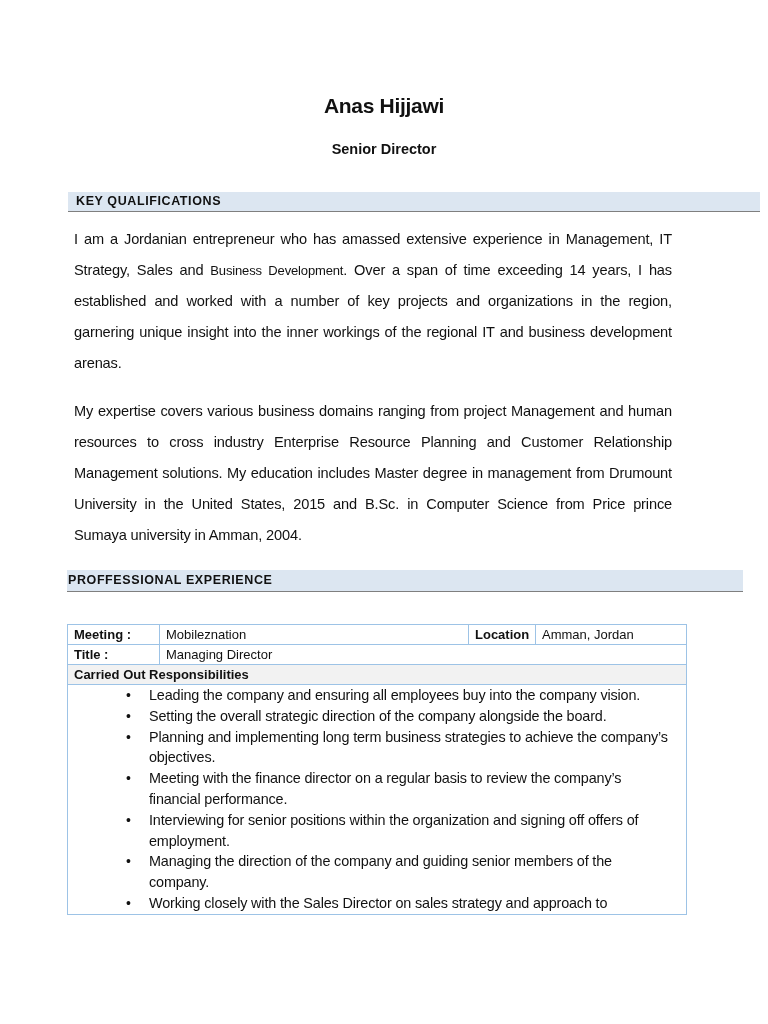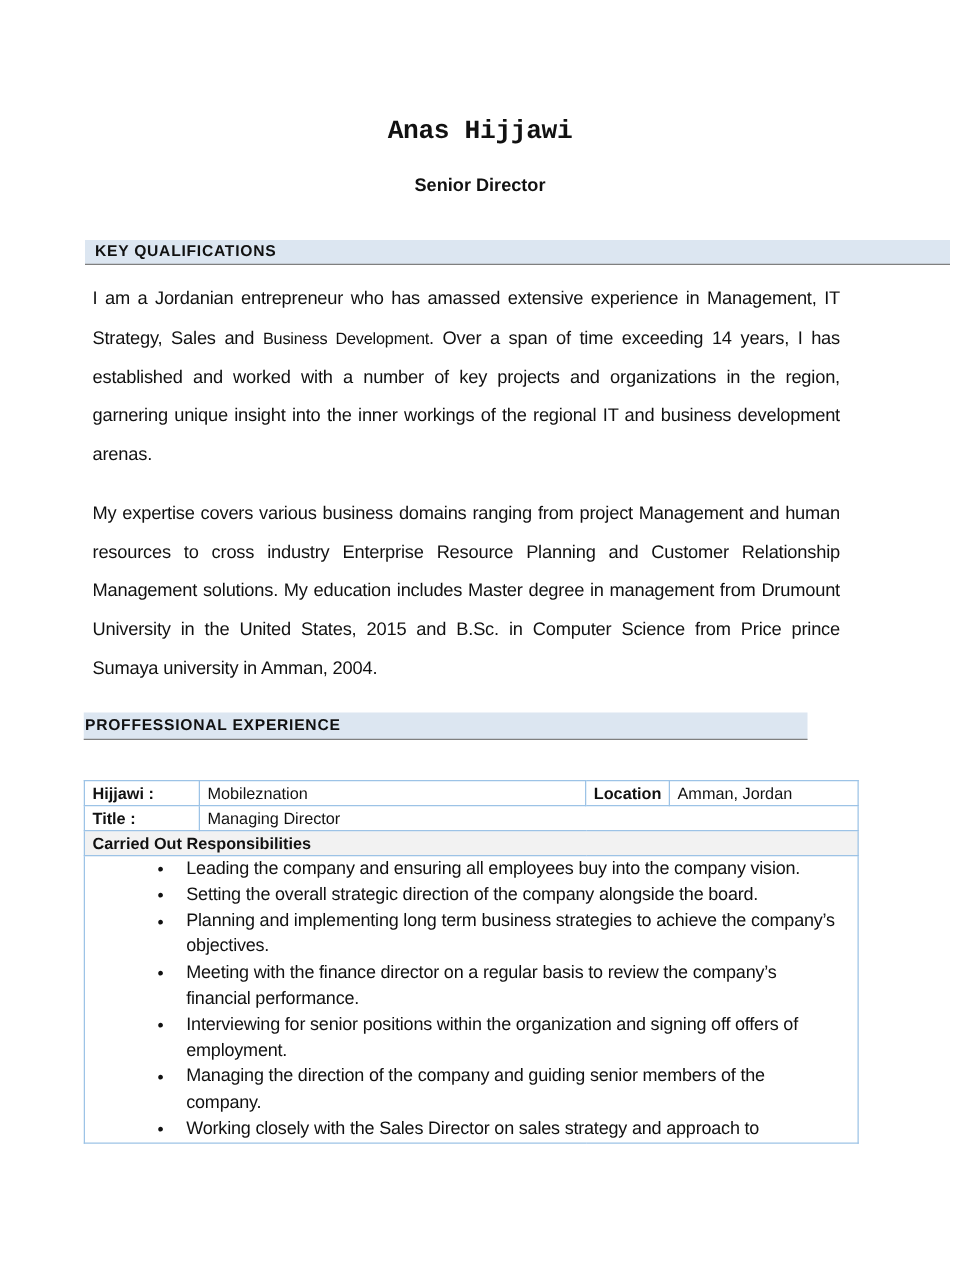--- a/index.html
+++ b/index.html
@@ -1,26 +1,26 @@
 <!DOCTYPE html>
 <html><head>
 <meta charset="utf-8">
 <style>
   html, body { margin: 0; padding: 0; background: #ffffff; }
   body { width: 768px; height: 1024px; position: relative; overflow: hidden;
          font-family: "Liberation Sans", sans-serif; color: #111; }
   .name { position: absolute; left: 0; width: 768px; top: 94px; text-align: center;
-          font-size: 21px; font-weight: bold; letter-spacing: -0.3px; font-family: Liberation Mono, monospace; }
+          font-size: 21px; font-weight: bold; letter-spacing: -0.3px; }
   .title { position: absolute; left: 0; width: 768px; top: 141px; text-align: center;
            font-size: 14.5px; font-weight: bold; }
   .section-bar { position: absolute; background: #dce6f1; border-bottom: 1px solid #7f7f7f;
                  font-weight: bold; font-size: 12.5px; letter-spacing: 0.6px; color: #111;
                  box-sizing: border-box; padding-left: 8px; }
   .kq { left: 68px; top: 192px; width: 692px; height: 20px; line-height: 19px; }
-  .pe { left: 67px; top: 570px; width: 579px; height: 22px; line-height: 20px; padding-left: 1px; }
+  .pe { left: 67px; top: 570px; width: 676px; height: 22px; line-height: 20px; padding-left: 1px; }
   .para { position: absolute; left: 74px; width: 598px; font-size: 14.6px;
           line-height: 31px; text-align: justify; margin: 0; letter-spacing: -0.15px; }
   .p1 { top: 224px; }
   .p2 { top: 396px; }
   .smalltext { font-size: 13px; }
   table.exp { position: absolute; left: 67px; top: 624px; width: 619px; border-collapse: collapse;
               font-size: 13px; table-layout: fixed; }
   table.exp td { border: 1px solid #9dc3e6; padding: 0 6px; height: 19px; line-height: 18px;
                  vertical-align: middle; color: #111; }
   td.lbl { font-weight: bold; }
@@ -49,21 +49,21 @@
 
 <table class="exp">
   <colgroup>
     <col style="width:92px">
     <col style="width:309px">
     <col style="width:67px">
     <col style="width:151px">
   </colgroup>
   <tbody>
       <tr>
-    <td class="lbl">Hijjawi :</td>
+    <td class="lbl">Meeting :</td>
     <td class="val">Mobileznation</td>
     <td class="lbl">Location</td>
     <td class="plain">Amman, Jordan</td>
   </tr>
   <tr>
     <td class="lbl">Title :</td>
     <td class="val" colspan="3">Managing Director</td>
   </tr>
   <tr>
     <td class="grey" colspan="4">Carried Out Responsibilities</td>

